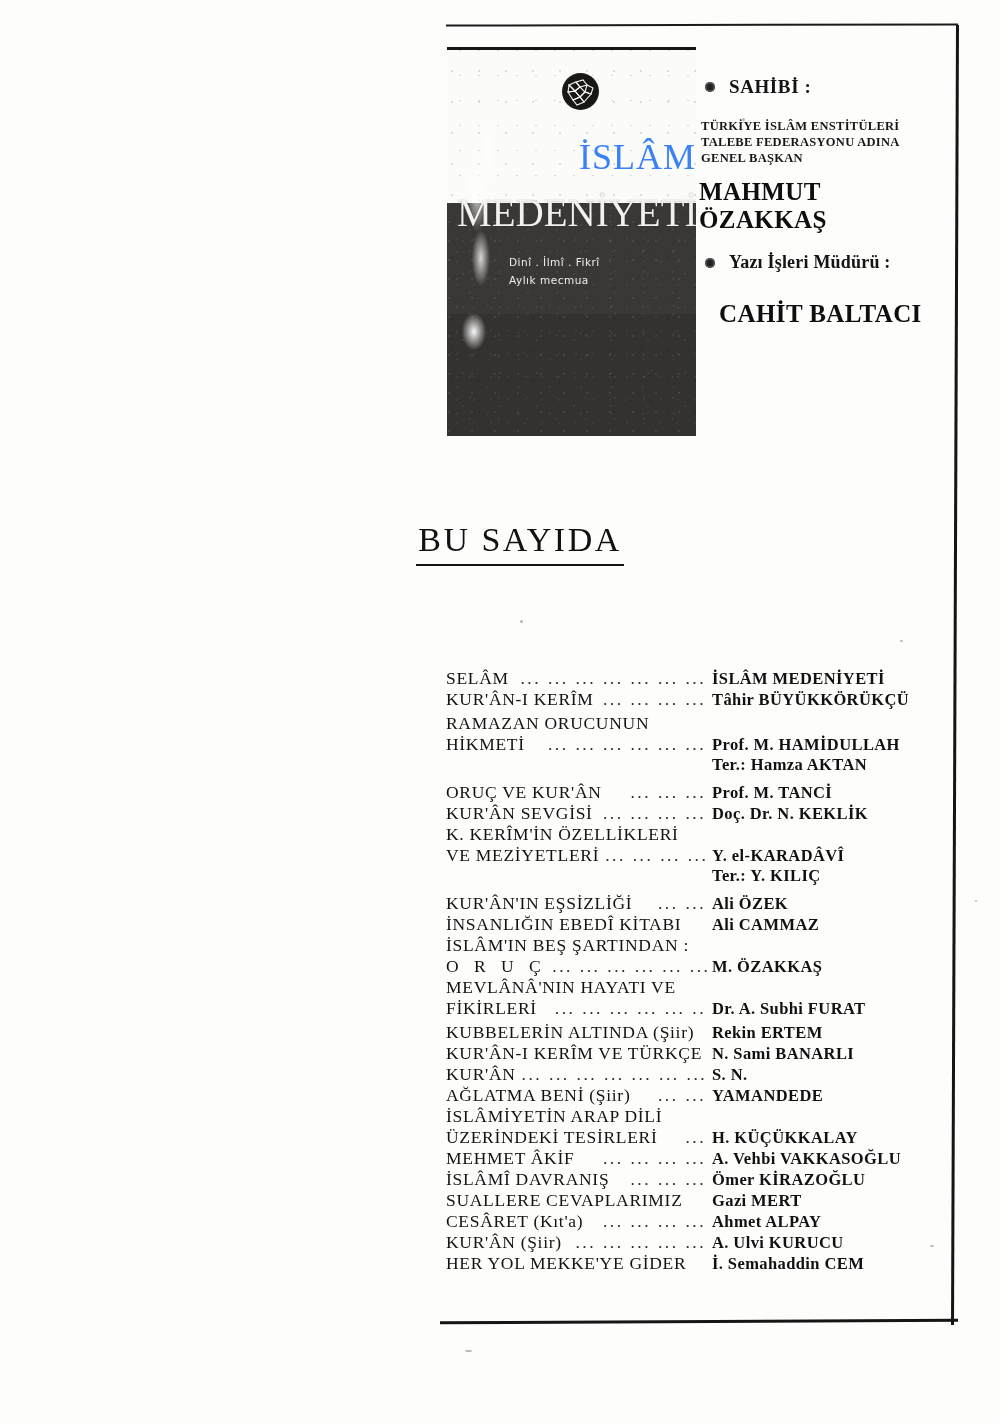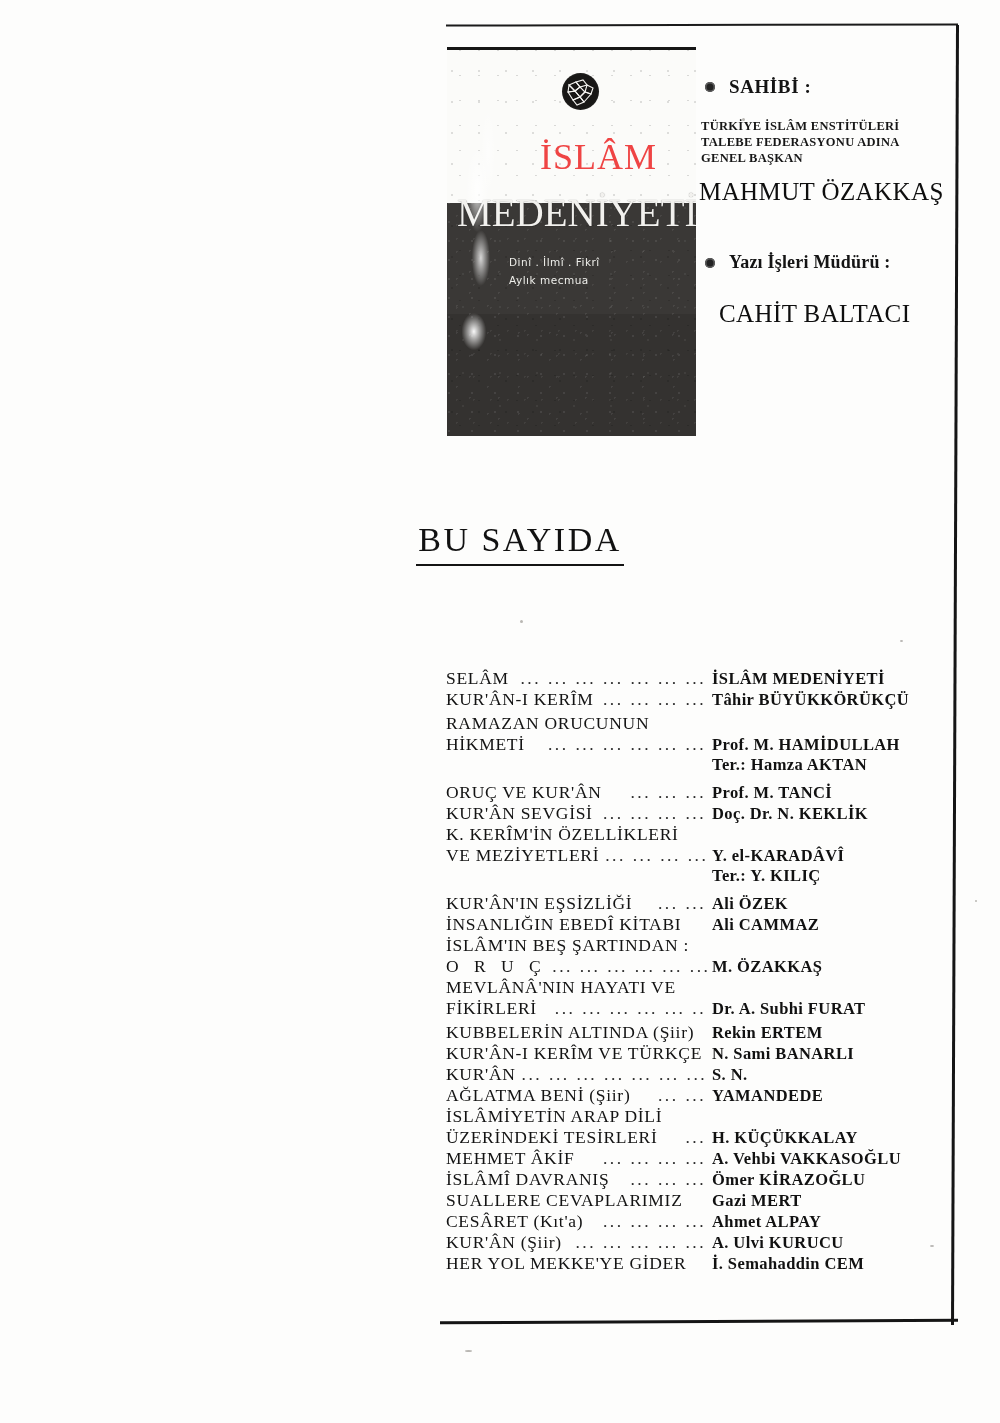--- a/index.html
+++ b/index.html
@@ -91,23 +91,23 @@
 
   .cover-logo{
     position:absolute; left:115px; top:26px; width:37px; height:37px;
     border-radius:50%;
     background:#1d1c1b;
   }
   .cover-logo svg{ display:block; }
 
   .cover-title1{
     position:absolute; left:0; top:92px; width:249px;
-    text-align:center;
-    font-family:"Liberation Serif","DejaVu Serif",serif;
-    font-size:36px; letter-spacing:1px; color:#ef4444;
+    text-align:right;
+    font-family:"Liberation Serif","DejaVu Serif",serif;
+    font-size:36px; letter-spacing:1px; color:#3b82f6;
     line-height:1;
     padding-left:54px; box-sizing:border-box;
   }
   .cover-title2{
     position:absolute; left:0; top:146px; width:249px;
     text-align:center;
     font-family:"Liberation Serif","DejaVu Serif",serif;
     font-size:39px; letter-spacing:0px; color:#f2f1ee;
     line-height:1;
     padding-left:10px; box-sizing:border-box;
@@ -137,21 +137,21 @@
   .imp-label.small{ font-size:18px; letter-spacing:.2px; }
 
   .owner-line{ position:absolute; left:4px; top:71px; width:250px; }
   .imp-org{
     font-family:"Liberation Serif","DejaVu Serif",serif;
     font-weight:bold; font-size:12.5px; letter-spacing:.3px;
     line-height:16px; color:#171717; text-align:left; width:246px;
   }
   .imp-name{
     font-family:"Liberation Serif","DejaVu Serif",serif;
-    font-weight:normal; font-size:25px; letter-spacing:.4px; color:#0e0e0e;
+    font-weight:bold; font-size:25px; letter-spacing:.4px; color:#0e0e0e;
   }
 
   
   #bu-sayida{
     position:absolute; left:0; top:521px; width:1000px; text-align:center;padding-left:20px;
   }
   #bu-sayida .heading-text{
     display:inline-block;
     font-family:"Liberation Serif","DejaVu Serif",serif;
     font-size:34px; letter-spacing:2.5px; color:#111;

